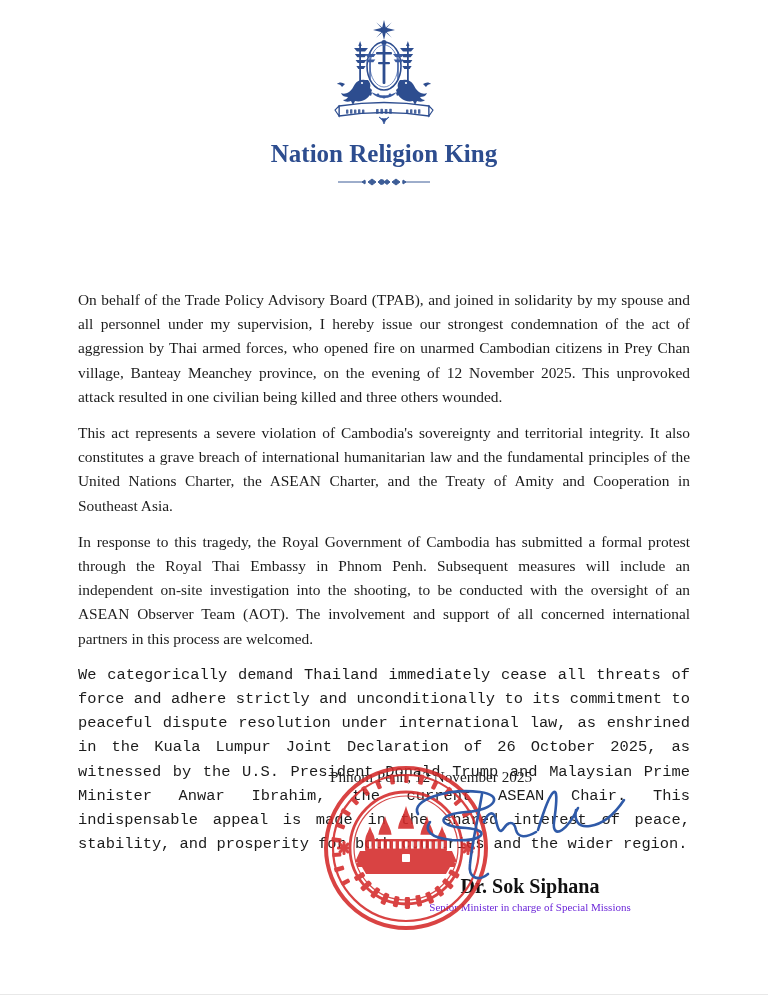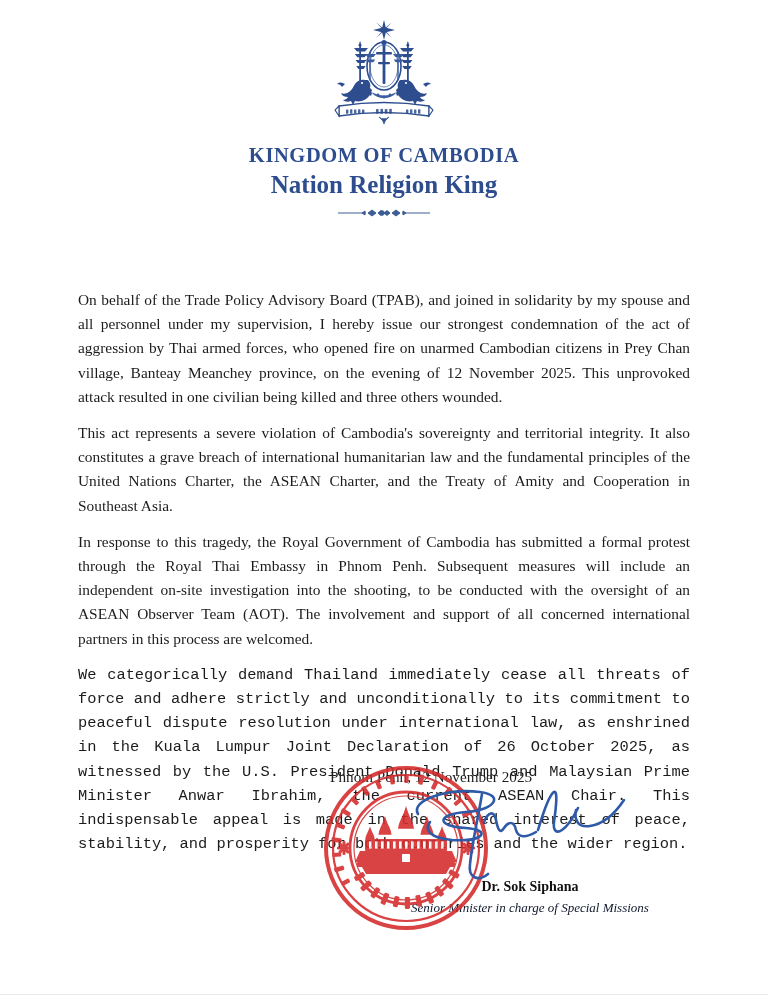--- a/index.html
+++ b/index.html
@@ -107,30 +107,29 @@
     text-align: center;
   }
   .date-line {
     font-size: 15.2px;
     line-height: 22px;
     color: #1c1c1c;
     text-align: left;
   }
   .sig-gap { height: 88px; }
   .signer-name {
-    font-size: 14px;
+    font-size: 20px;
     font-weight: 700;
     line-height: 21px;
     color: #111111;
   }
   .signer-title1 {
-    font-size: 13px;
+    font-size: 11px;
     line-height: 21px;
-    color: #0f172a;
-    font-style: italic;
+    color: #6d28d9;
   }
   .signer-title2 {
     font-size: 15.2px;
     line-height: 21px;
     color: #1c1c1c;
   }
 
   
   .seal {
     position: absolute;
@@ -249,21 +248,20 @@
             <rect x="93" y="91.5" width="2.4" height="4.2" rx="0.6"></rect>
             <rect x="97" y="91.2" width="2.4" height="4.6" rx="0.6"></rect>
           </g>
 
           <path d="M58 99 q5 7 10 0 q-5 4 -10 0 Z" fill="#2d4d8f"></path>
           <path d="M61 101 l2 5 l2 -5 Z" fill="#2d4d8f"></path>
         </g>
       </g>
     </svg>
 
-    <div class="kingdom-line">KINGDOM OF CAMBODIA</div>
     <div class="motto-line">Nation Religion King</div>
 
     <svg class="divider" viewBox="0 0 104 16">
       <g stroke="#3d5d97" fill="#3d5d97">
         <line x1="6" y1="8" x2="34" y2="8" stroke-width="1"></line>
         <line x1="70" y1="8" x2="98" y2="8" stroke-width="1"></line>
         <path d="M36 8 l4 -3 l4 3 l-4 3 Z"></path>
         <path d="M60 8 l4 -3 l4 3 l-4 3 Z"></path>
         <path d="M46 8 l3 -2.4 l3 2.4 l-3 2.4 Z"></path>
         <path d="M52 8 l3 -2.4 l3 2.4 l-3 2.4 Z"></path>

